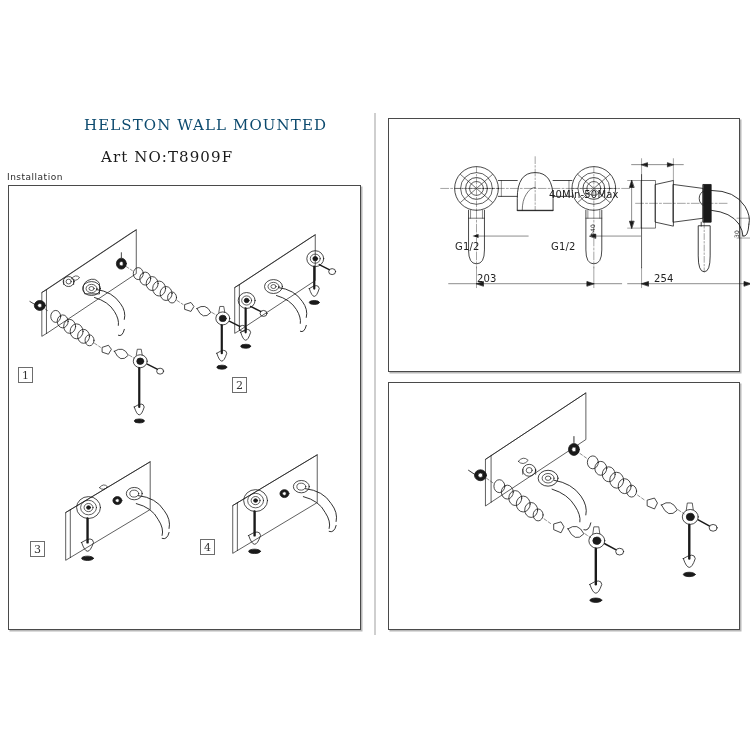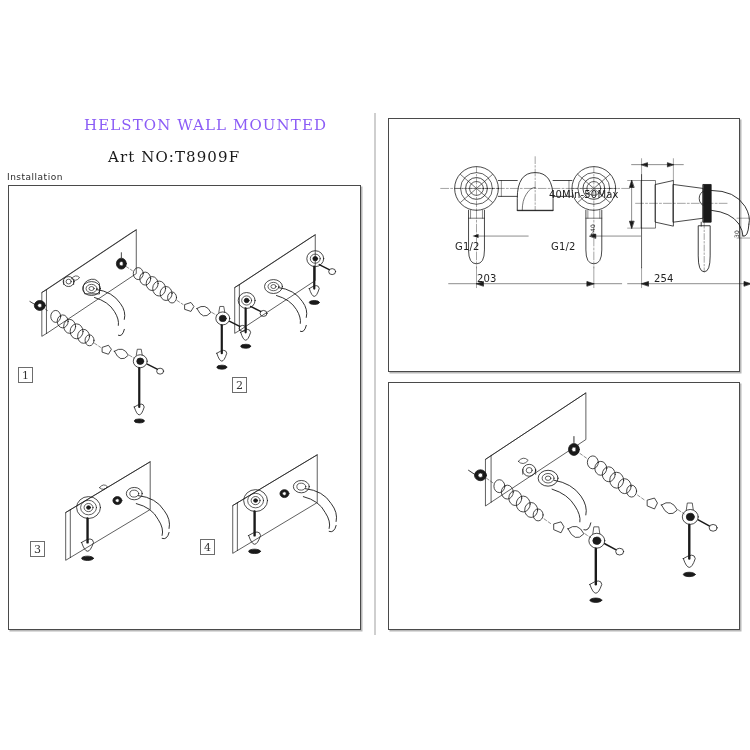--- a/index.html
+++ b/index.html
@@ -21,31 +21,31 @@
   #title-block {
     position: absolute;
     left: 84px;
     top: 116px;
     width: 270px;
   }
   .title-line {
     font-family: "DejaVu Serif", "Liberation Serif", serif;
     font-size: 15px;
     letter-spacing: 1.1px;
-    color: #8b5cf6;
+    color: #0c4a6e;
     line-height: 19px;
     white-space: nowrap;
   }
   #art-no {
     font-family: "DejaVu Serif", "Liberation Serif", serif;
     font-size: 15px;
     letter-spacing: 1.1px;
     color: #1a1a1a;
     margin-top: 13px;
-    margin-left: 24px;
+    margin-left: 17px;
     white-space: nowrap;
   }
 
   
   #installation-label {
     position: absolute;
     left: 7px;
     top: 172px;
     font-family: "DejaVu Sans", "Liberation Sans", sans-serif;
     font-size: 9px;

